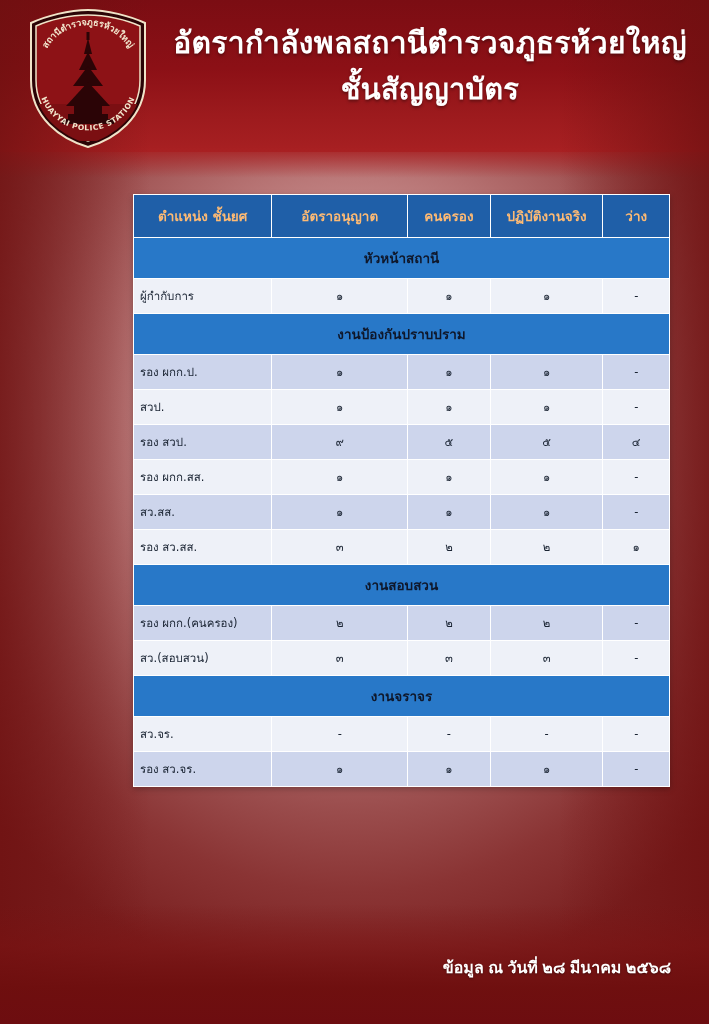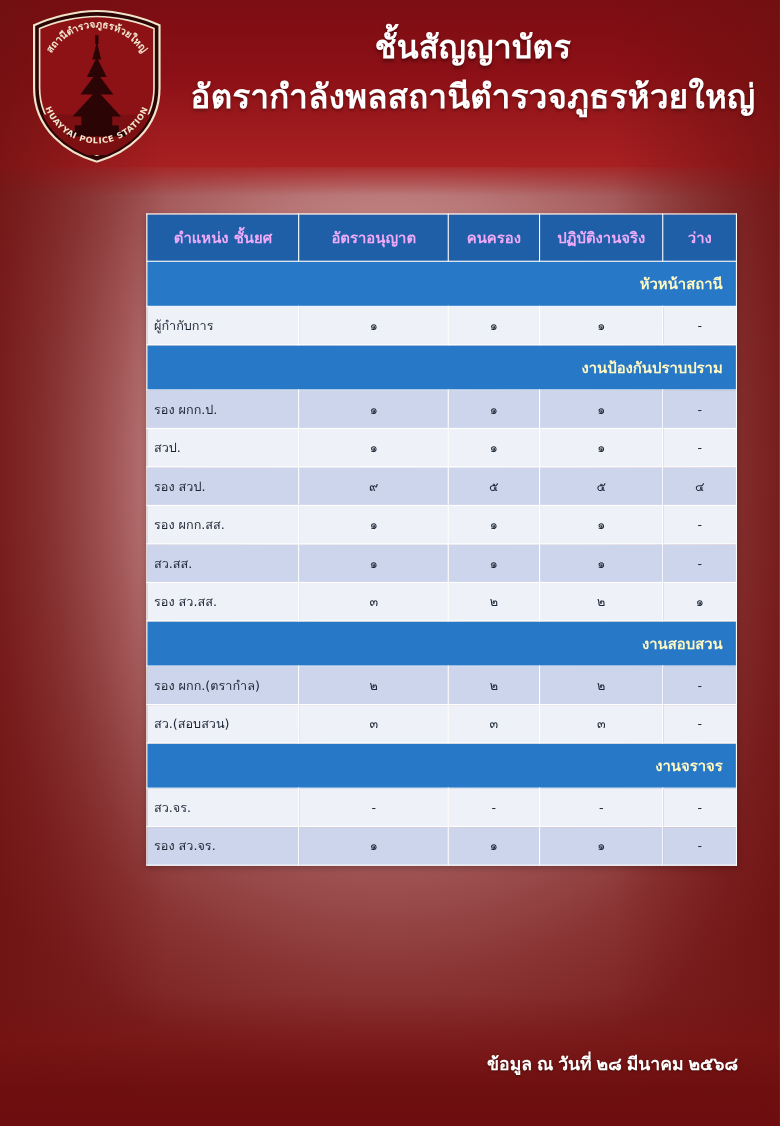--- a/index.html
+++ b/index.html
@@ -88,42 +88,42 @@
     width: 537px;
   }
   table.ptable {
     width: 537px;
     border-collapse: collapse;
     font-family: "DejaVu Sans", sans-serif;
     box-shadow: 0 2px 6px rgba(0,0,0,0.25);
   }
   table.ptable th {
     background: #1f5fa8;
-    color: #f0abfc;
+    color: #fdba74;
     font-size: 13.5px;
     font-weight: 700;
     padding: 10px 4px;
     border: 1px solid #ffffff;
     text-align: center;
     white-space: nowrap;
   }
   table.ptable th.col-pos { width: 140px; }
   table.ptable th.col-auth { width: 140px; }
   table.ptable th.col-hold { width: 80px; }
   table.ptable th.col-real { width: 110px; margin-left: 36px; }
   table.ptable th.col-vac { width: 67px; }
 
   tr.section td {
     background: #2878c8;
-    color: #fef9c3;
+    color: #0f172a;
     font-size: 13.5px;
     font-weight: 700;
     padding: 9px 12px;
     border: 1px solid #ffffff;
-    text-align: right;
+    text-align: center;
   }
   tr.data td {
     font-size: 11.5px;
     color: #1a2433;
     padding: 8px 6px;
     border: 1px solid #ffffff;
     text-align: center;
   }
   tr.data td.pos {
     text-align: left;
@@ -182,22 +182,22 @@
       </text>
 
       <path id="arcBottom" d="M24 92 A50 50 0 0 0 116 92" fill="none"></path>
       <text font-family="DejaVu Sans, sans-serif" font-size="7.5" font-weight="bold" fill="#f2e6cd" letter-spacing="0.6">
         <textPath href="#arcBottom" startOffset="50%" text-anchor="middle">HUAYYAI POLICE STATION</textPath>
       </text>
     </svg>
   </div>
 
   <div class="title-wrap">
+    <div class="title-line">อัตรากำลังพลสถานีตำรวจภูธรห้วยใหญ่</div>
     <div class="title-line second">ชั้นสัญญาบัตร</div>
-    <div class="title-line">อัตรากำลังพลสถานีตำรวจภูธรห้วยใหญ่</div>
   </div>
 
   <div class="table-wrap">
     <table class="ptable">
       <thead>
         <tr>
           <th class="col-pos">ตำแหน่ง ชั้นยศ</th>
           <th class="col-auth">อัตราอนุญาต</th>
           <th class="col-hold">คนครอง</th>
           <th class="col-real">ปฏิบัติงานจริง</th>
@@ -257,21 +257,21 @@
             <td class="pos">รอง สว.สส.</td>
             <td>๓</td>
             <td>๒</td>
             <td>๒</td>
             <td>๑</td>
           </tr>
           <tr class="section">
             <td colspan="5">งานสอบสวน</td>
           </tr>
           <tr class="data even">
-            <td class="pos">รอง ผกก.(ตรากำล)</td>
+            <td class="pos">รอง ผกก.(คนครอง)</td>
             <td>๒</td>
             <td>๒</td>
             <td>๒</td>
             <td>-</td>
           </tr>
           <tr class="data odd">
             <td class="pos">สว.(สอบสวน)</td>
             <td>๓</td>
             <td>๓</td>
             <td>๓</td>

